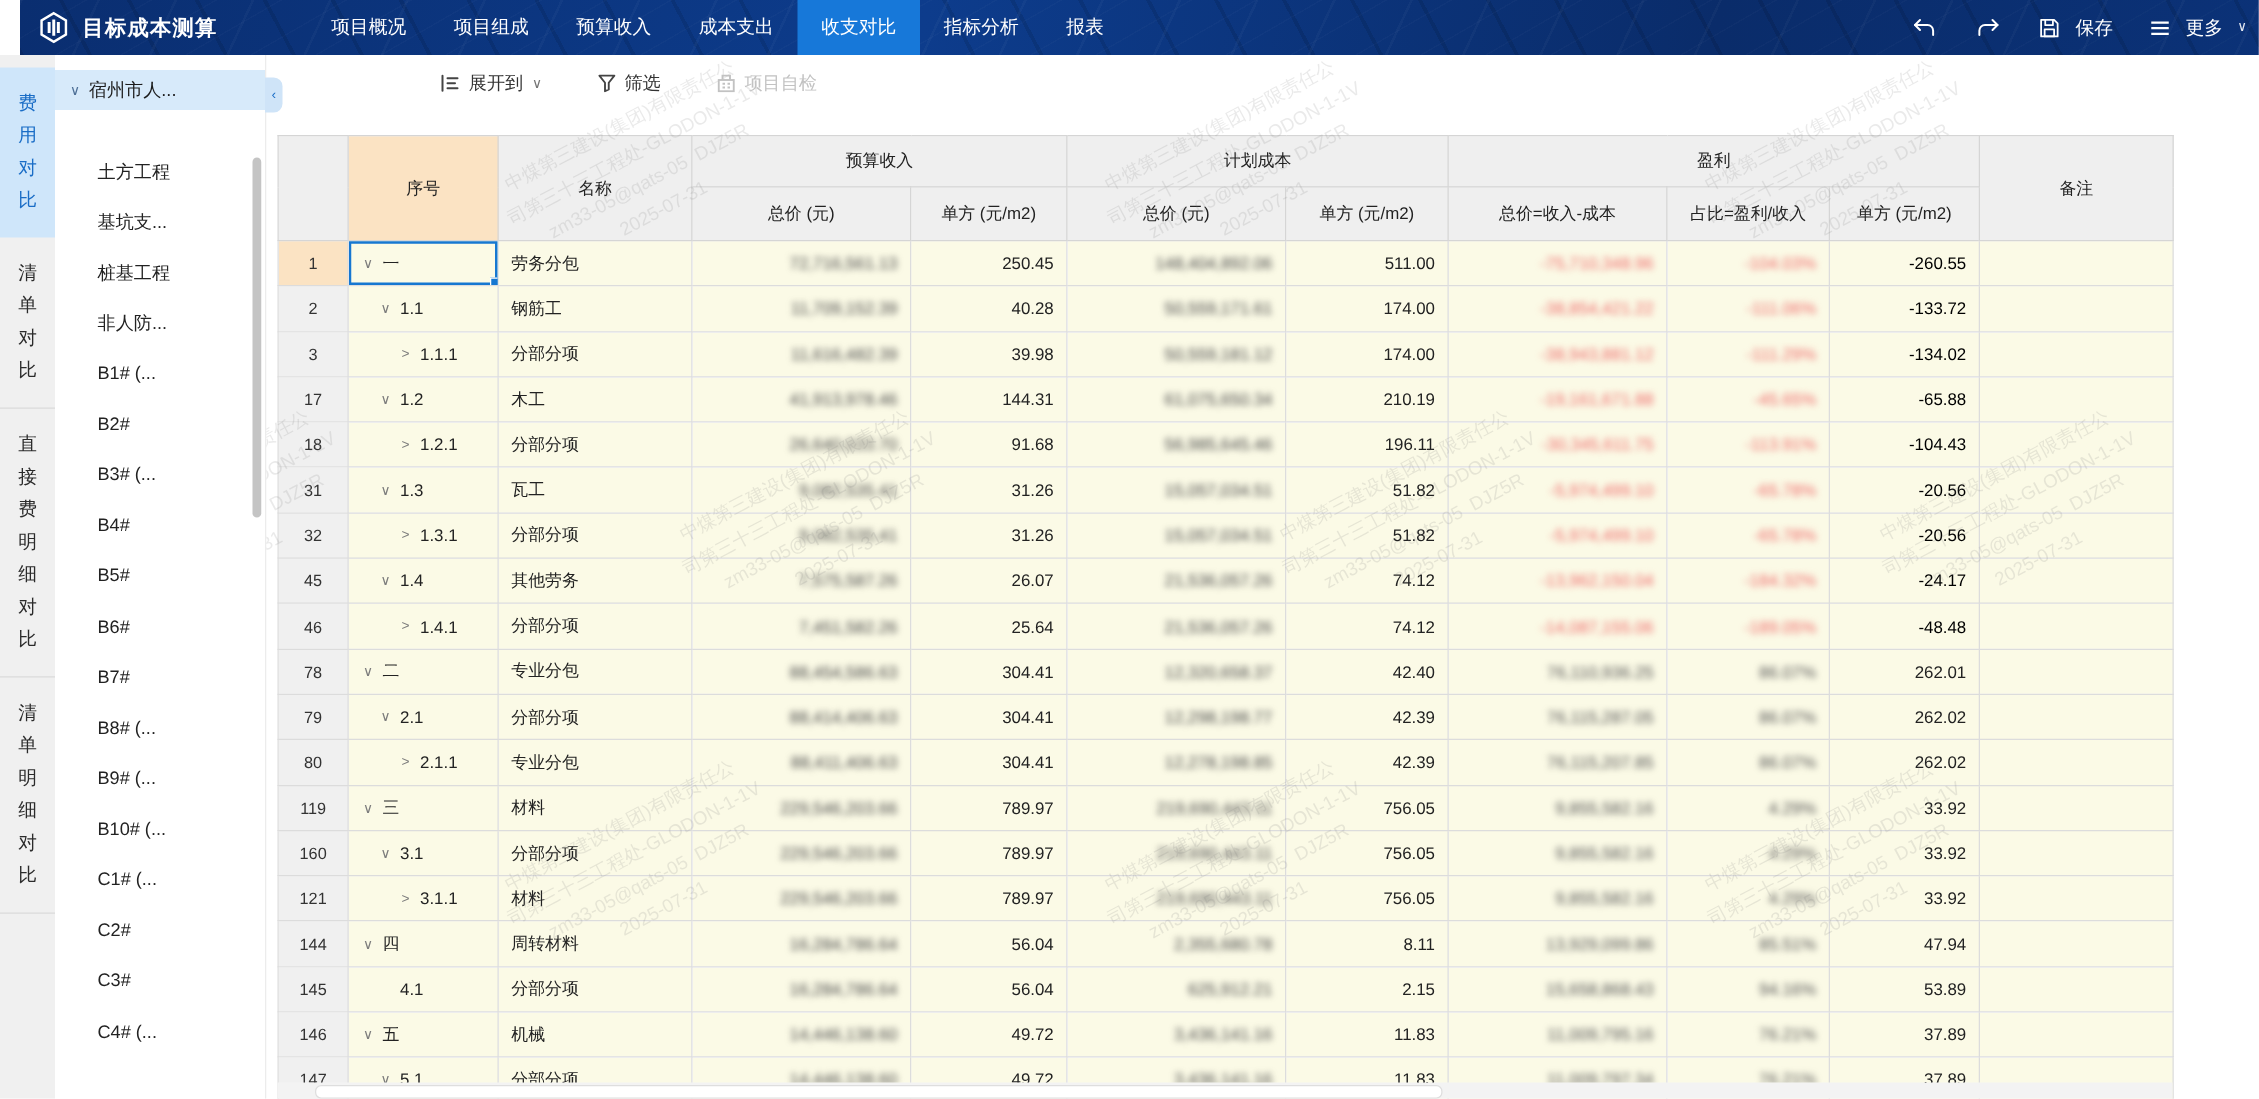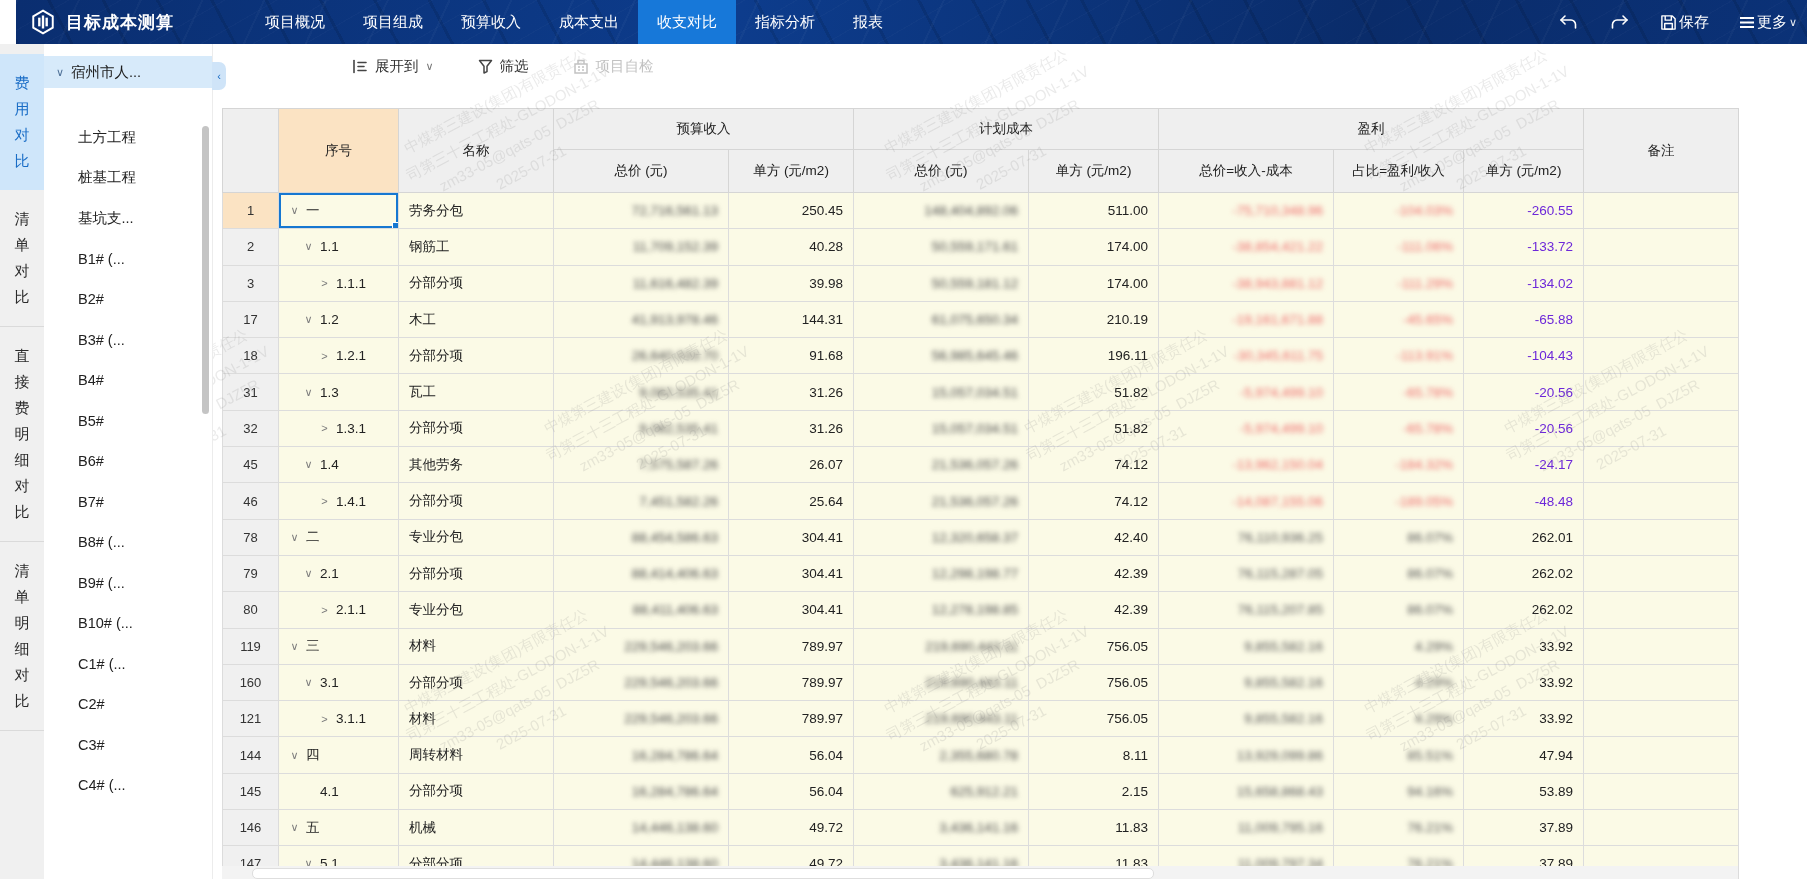--- a/index.html
+++ b/index.html
@@ -20,21 +20,21 @@
       repeating-linear-gradient(115deg,rgba(255,255,255,.06) 0 2px,transparent 2px 56px),
       repeating-linear-gradient(62deg,rgba(0,0,0,.18) 0 3px,transparent 3px 48px),
       repeating-linear-gradient(150deg,rgba(255,255,255,.04) 0 1px,transparent 1px 26px);
   }
   .brand{display:flex;align-items:center;gap:10px;padding:0 14px 0 14px;position:relative;z-index:1;}
   .brand .title{font-size:17px;font-weight:bold;letter-spacing:1px;}
   .nav-tabs{display:flex;margin-left:58px;position:relative;z-index:1;}
   .nav-tab{padding:0 19px;line-height:44px;font-size:15px;cursor:pointer;white-space:nowrap;}
   .nav-tab.active{background:#1778d9;}
   .top-actions{margin-left:auto;display:flex;align-items:center;gap:30px;padding-right:26px;position:relative;z-index:1;font-size:15px;}
-  .top-actions .act{display:flex;align-items:center;gap:2px;cursor:pointer;}
+  .top-actions .act{display:flex;align-items:center;gap:12px;cursor:pointer;font-family:Liberation Mono, monospace;}
   .chev{font-size:11px;opacity:.9;}
   
   .strip{position:absolute;top:44px;left:0;width:44px;bottom:0;background:#f0f0f0;z-index:6;}
   .strip-item{
     margin:0;padding:16px 0;text-align:center;font-size:15px;color:#2b2b2b;
     line-height:26px;white-space:pre-line;cursor:pointer;border-bottom:1px solid #dadada;
   }
   .strip-item.active{background:#cfe6fa;color:#1a6dc6;border-bottom:none;}
   .strip-pad{height:10px;}
   
@@ -71,21 +71,21 @@
   td{border:1px solid #dcdcdc;background:#fbfae6;font-size:13.5px;color:#222;padding:0 10px;overflow:hidden;white-space:nowrap;}
   tbody tr{height:36.3px;}
   td.c-no{background:#f0f0f0;text-align:center;color:#333;font-size:13px;padding:0;}
   tr.selected td.c-no{background:#fbe3c3;}
   td.c-num{text-align:right;}
   td.c-seq{padding:0 6px;}
   .blur{filter:blur(2.6px);}
   td.m-dark .blur{color:#4a4a4a;}
   td.m-prof .blur{color:#555;}
   td.m-prof.neg .blur{color:#ef6a6a;}
-  td.p-unit.neg{color:#6d28d9;}
+  td.p-unit.neg{color:#000000;}
   .sel-cell{box-shadow:inset 0 0 0 2px #1677d1;position:relative;}
   .sel-handle{position:absolute;right:-4px;bottom:-4px;width:8px;height:8px;background:#1677d1;border:1px solid #fff;z-index:3;}
   .tree{display:flex;align-items:center;gap:6px;}
   .tree .arrow{color:#7c7c7c;font-size:11px;width:11px;flex:0 0 11px;text-align:center;}
   
   .wm{position:absolute;inset:44px 0 0 0;pointer-events:none;z-index:3;overflow:hidden;}
   .wm-block{position:absolute;transform:rotate(-28deg);color:rgba(125,125,125,.16);font-size:15px;line-height:25px;white-space:pre;text-align:center;}
   
   .hscroll{position:absolute;bottom:0;left:222px;width:1516px;height:13px;background:#f3f3f3;z-index:9;}
   .hscroll .thumb{margin:2px 0 0 30px;height:9px;width:900px;background:#fff;border:1px solid #dedede;border-radius:5px;}
@@ -177,22 +177,23 @@
     </div>
 </div>
 
 <div class="sidebar">
   <div class="side-root">
     <span class="chevron">∨</span>
     <span>宿州市人...</span>
   </div>
   <div class="side-list">
       <div class="side-item">土方工程</div>
+      <div class="side-item">基坑支...</div>
       <div class="side-item">桩基工程</div>
-      <div class="side-item">基坑支...</div>
+      <div class="side-item">非人防...</div>
       <div class="side-item">B1# (...</div>
       <div class="side-item">B2#</div>
       <div class="side-item">B3# (...</div>
       <div class="side-item">B4#</div>
       <div class="side-item">B5#</div>
       <div class="side-item">B6#</div>
       <div class="side-item">B7#</div>
       <div class="side-item">B8# (...</div>
       <div class="side-item">B9# (...</div>
       <div class="side-item">B10# (...</div>

